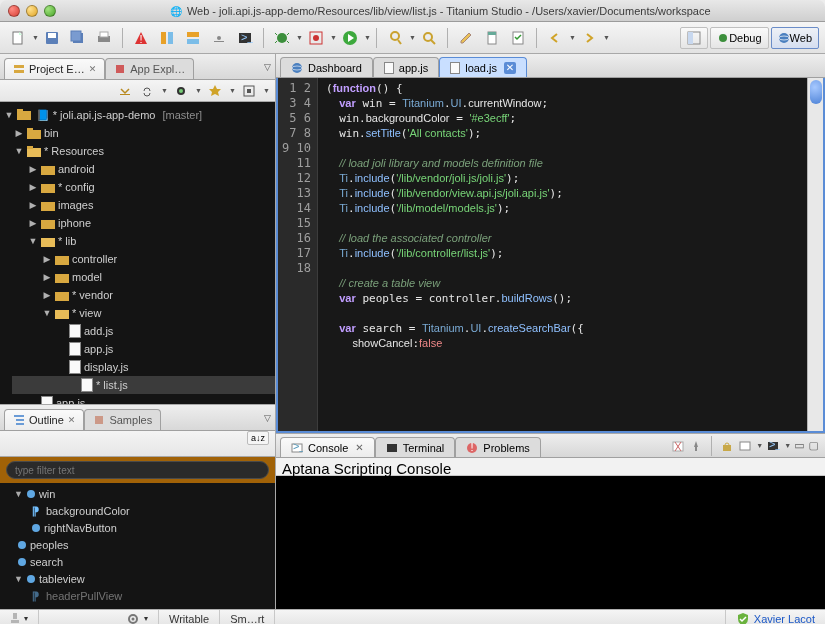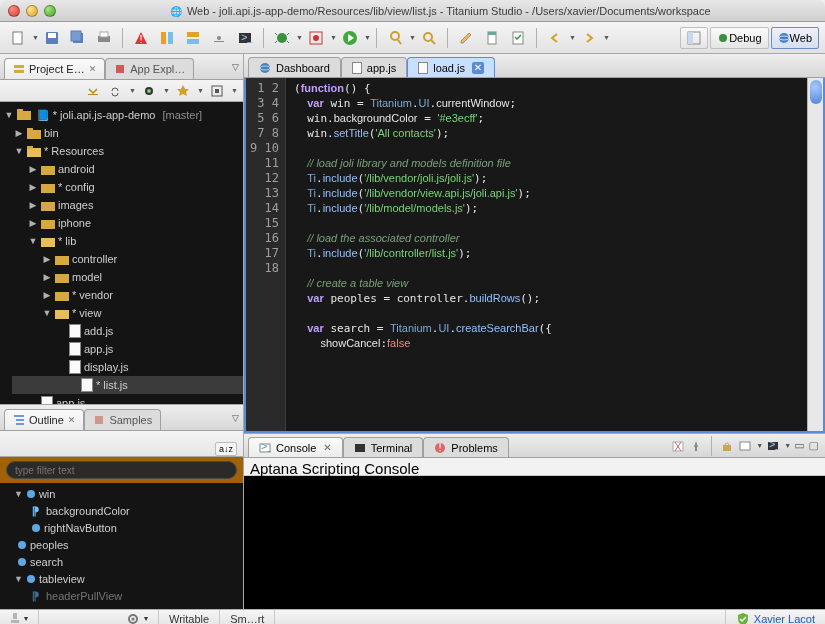--- a/index.html
+++ b/index.html
@@ -18,21 +18,21 @@
 
 .toolbar { height: 32px; background: linear-gradient(#f5f5f5, #e2e2e2); border-bottom: 1px solid #a8a8a8; display: flex; align-items: center; padding: 0 6px; gap: 2px; }
 .tbtn { width: 24px; height: 22px; display: flex; align-items: center; justify-content: center; border-radius: 3px; }
 .sep { width: 1px; height: 20px; background: #b0b0b0; margin: 0 4px; }
 .tdrop { width: 6px; font-size: 7px; color: #555; }
 .perspective-switch { margin-left: auto; display: flex; align-items: center; gap: 2px; }
 .perspective-switch .pbtn { height: 22px; padding: 0 6px; display: flex; align-items: center; border: 1px solid #bfbfbf; background: linear-gradient(#fafafa,#e5e5e5); border-radius: 2px; font-size: 11px; }
 
 
 .main { display: flex; height: 555px; }
-.leftcol { width: 244px; display: flex; flex-direction: column; border-right: 1px solid #a8a8a8; }
+.leftcol { width: 276px; display: flex; flex-direction: column; border-right: 1px solid #a8a8a8; }
 .rightcol { flex: 1; display: flex; flex-direction: column; }
 
 
 .view-tabs { height: 26px; background: linear-gradient(#eeeeee,#d8d8d8); border-bottom: 1px solid #a0a0a0; display: flex; align-items: flex-end; padding-left: 4px; gap: 0; }
 .view-tab { height: 21px; padding: 0 8px; background: linear-gradient(#fafafa,#ececec); border: 1px solid #a0a0a0; border-bottom: none; border-top-left-radius: 4px; border-top-right-radius: 4px; display: flex; align-items: center; gap: 4px; font-size: 11px; color: #222; }
 .view-tab.inactive { background: #dcdcdc; color: #555; }
 .view-tabs .ctrl { margin-left: auto; margin-right: 4px; display: flex; gap: 4px; align-items: center; height: 100%; color: #555; }
 .mini-toolbar { height: 22px; background: linear-gradient(#f4f4f4,#e6e6e6); border-bottom: 1px solid #a8a8a8; display: flex; justify-content: flex-end; align-items: center; gap: 6px; padding: 0 6px; }
 .mini-toolbar .ic { width: 16px; height: 16px; display:flex; align-items:center; justify-content:center; }
 
@@ -40,21 +40,21 @@
 .tree { flex: 1; background: #141414; color: #cfcfcf; overflow: auto; padding: 4px 0; font-size: 11px; }
 .tree-row { display: flex; align-items: center; height: 18px; padding-left: 4px; gap: 3px; white-space: nowrap; }
 .tree-row .tw { width: 10px; color: #b0b0b0; font-size: 9px; display:inline-block; text-align:center; }
 .ind1 { padding-left: 14px; } .ind2 { padding-left: 28px; } .ind3 { padding-left: 42px; } .ind4 { padding-left: 56px; }
 .file-ic { width: 12px; height: 14px; display:inline-flex; background:#fafafa; border:1px solid #888; }
 .sel { background: #3b3b3b; margin-left: 12px; }
 .branch-tag { color: #8f8f8f; margin-left: 4px; }
 
 
 .outline-container { height: 205px; display:flex; flex-direction:column; border-top:1px solid #a8a8a8; }
-.outline-mini { height: 26px; background: linear-gradient(#f4f4f4,#e6e6e6); border-bottom:1px solid #a8a8a8; display:flex; justify-content:flex-end; align-items:flex-end; padding:0 6px; }
+.outline-mini { height: 26px; background: linear-gradient(#f4f4f4,#e6e6e6); border-bottom:1px solid #a8a8a8; display:flex; justify-content:flex-end; align-items:flex-start; padding:0 6px; }
 .filter-wrap { padding: 4px 6px; background:#a16207; }
 .filter-input { width: 100%; height: 18px; border-radius: 9px; border: 1px solid #4a4a4a; background:#2a2a2a; color:#aaa; padding: 0 8px; font-size: 10px; }
 .outline-tree { flex:1; background:#141414; color:#cfcfcf; overflow:auto; padding:2px 0; font-size:11px; }
 .out-row { display:flex; align-items:center; height:17px; gap:4px; }
 .dot-blue { width:8px; height:8px; background:#5fa7e2; border-radius:50%; }
 .dot-qu { width:10px; color:#73c0ff; font-weight:bold; }
 
 
 .editor-tabs { height: 24px; background: linear-gradient(#eeeeee,#d7d7d7); border-bottom:1px solid #a0a0a0; display:flex; align-items:flex-end; padding-left:4px; }
 .editor-tab { height: 20px; padding: 0 10px; display:flex; align-items:center; gap:5px; border:1px solid #a0a0a0; border-bottom:none; border-top-left-radius:4px; border-top-right-radius:4px; background:#dcdcdc; font-size:11px; }

